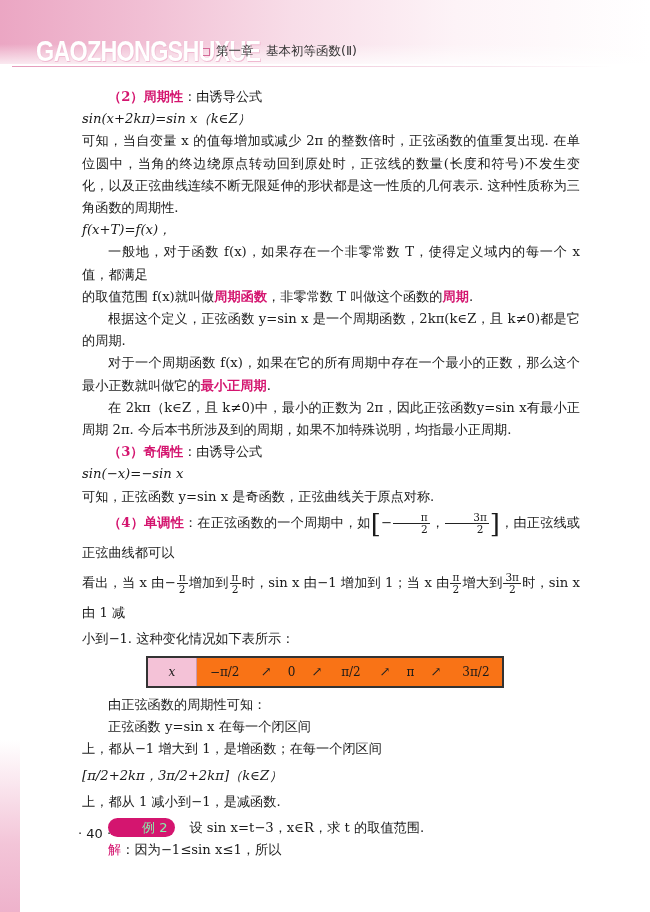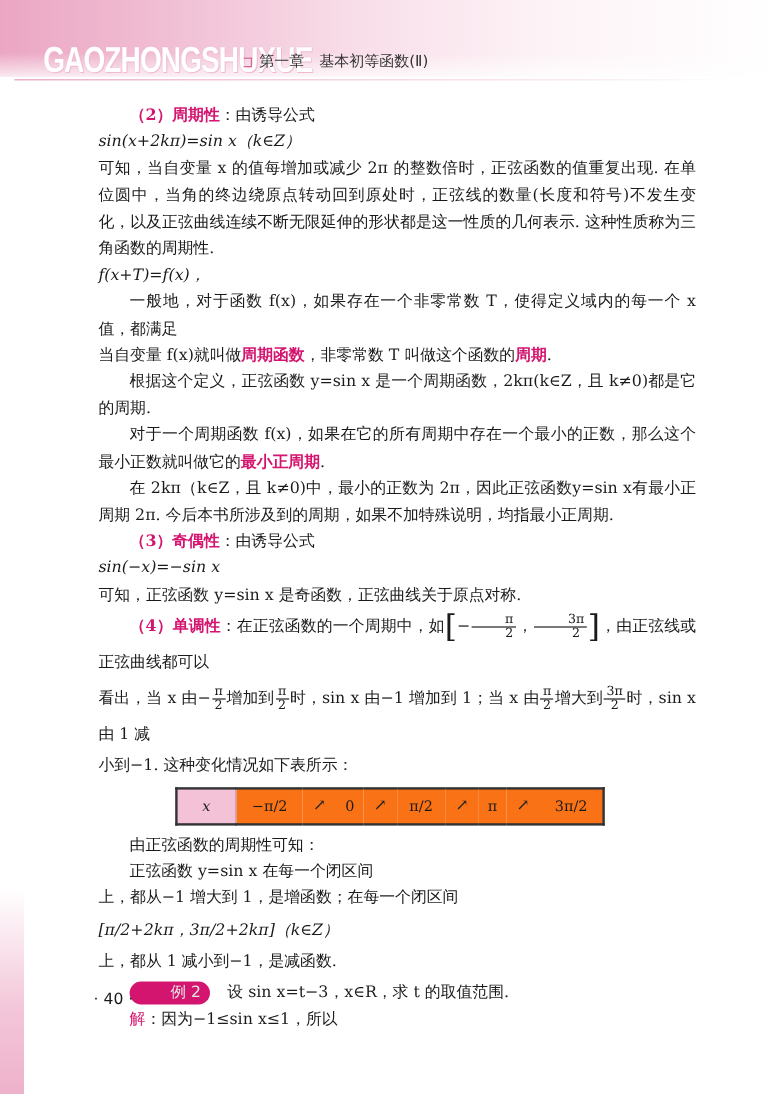--- a/index.html
+++ b/index.html
@@ -65,21 +65,21 @@
     border:2px solid #333; font-size:12px; width:358px;
   }
   table.var td {
     text-align:center; height:28px; padding:0 4px; background:#f97316;
     border-top:1px solid #888;
   }
   table.var td.head { background:#f4c2d7; width:40px; border-right:1px solid #c89aaf; }
   table.var tr:first-child td { border-top:none; }
   .arrow { font-size:13px; color:#222; }
   .example-badge {
-    display:inline-block; background:#d4156f; color:#e5e5e5; border-radius:12px;
+    display:inline-block; background:#d4156f; color:#86efac; border-radius:12px;
     padding:0 8px; font-size:13px; line-height:19px; margin-right:14px;
     font-family:"DejaVu Sans","Liberation Sans",sans-serif;
   }
   .page-num {
     position:absolute; left:78px; top:826px; font-size:13px;
     font-family:"DejaVu Sans","Liberation Sans",sans-serif;
   }
 </style>
 </head>
 <body>
@@ -98,21 +98,21 @@
 <div class="content">
 
   <p class="p ind">
     <span class="pink">（2）周期性</span><span>：由诱导公式</span>
   </p>
   <p class="p center math">sin(x+2kπ)=sin x（k∈Z）</p>
   <p class="p">可知，当自变量 x 的值每增加或减少 2π 的整数倍时，正弦函数的值重复出现. 在单位圆中，当角的终边绕原点转动回到原处时，正弦线的数量(长度和符号)不发生变化，以及正弦曲线连续不断无限延伸的形状都是这一性质的几何表示. 这种性质称为三角函数的周期性.</p>
   <p class="p center math">f(x+T)=f(x)，</p>
   <p class="p ind">一般地，对于函数 f(x)，如果存在一个非零常数 T，使得定义域内的每一个 x 值，都满足</p>
   <p class="p">
-    <span>当自变量 f(x)就叫做</span><span class="pink">周期函数</span><span>，非零常数 T 叫做这个函数的</span><span class="pink">周期</span><span>.</span>
+    <span>的取值范围 f(x)就叫做</span><span class="pink">周期函数</span><span>，非零常数 T 叫做这个函数的</span><span class="pink">周期</span><span>.</span>
   </p>
   <p class="p ind">根据这个定义，正弦函数 y=sin x 是一个周期函数，2kπ(k∈Z，且 k≠0)都是它的周期.</p>
   <p class="p ind">
     <span>对于一个周期函数 f(x)，如果在它的所有周期中存在一个最小的正数，那么这个最小正数就叫做它的</span><span class="pink">最小正周期</span><span>.</span>
   </p>
   <p class="p ind">在 2kπ（k∈Z，且 k≠0)中，最小的正数为 2π，因此正弦函数y=sin x有最小正周期 2π. 今后本书所涉及到的周期，如果不加特殊说明，均指最小正周期.</p>
 
   <p class="p ind">
     <span class="pink">（3）奇偶性</span><span>：由诱导公式</span>
   </p>

